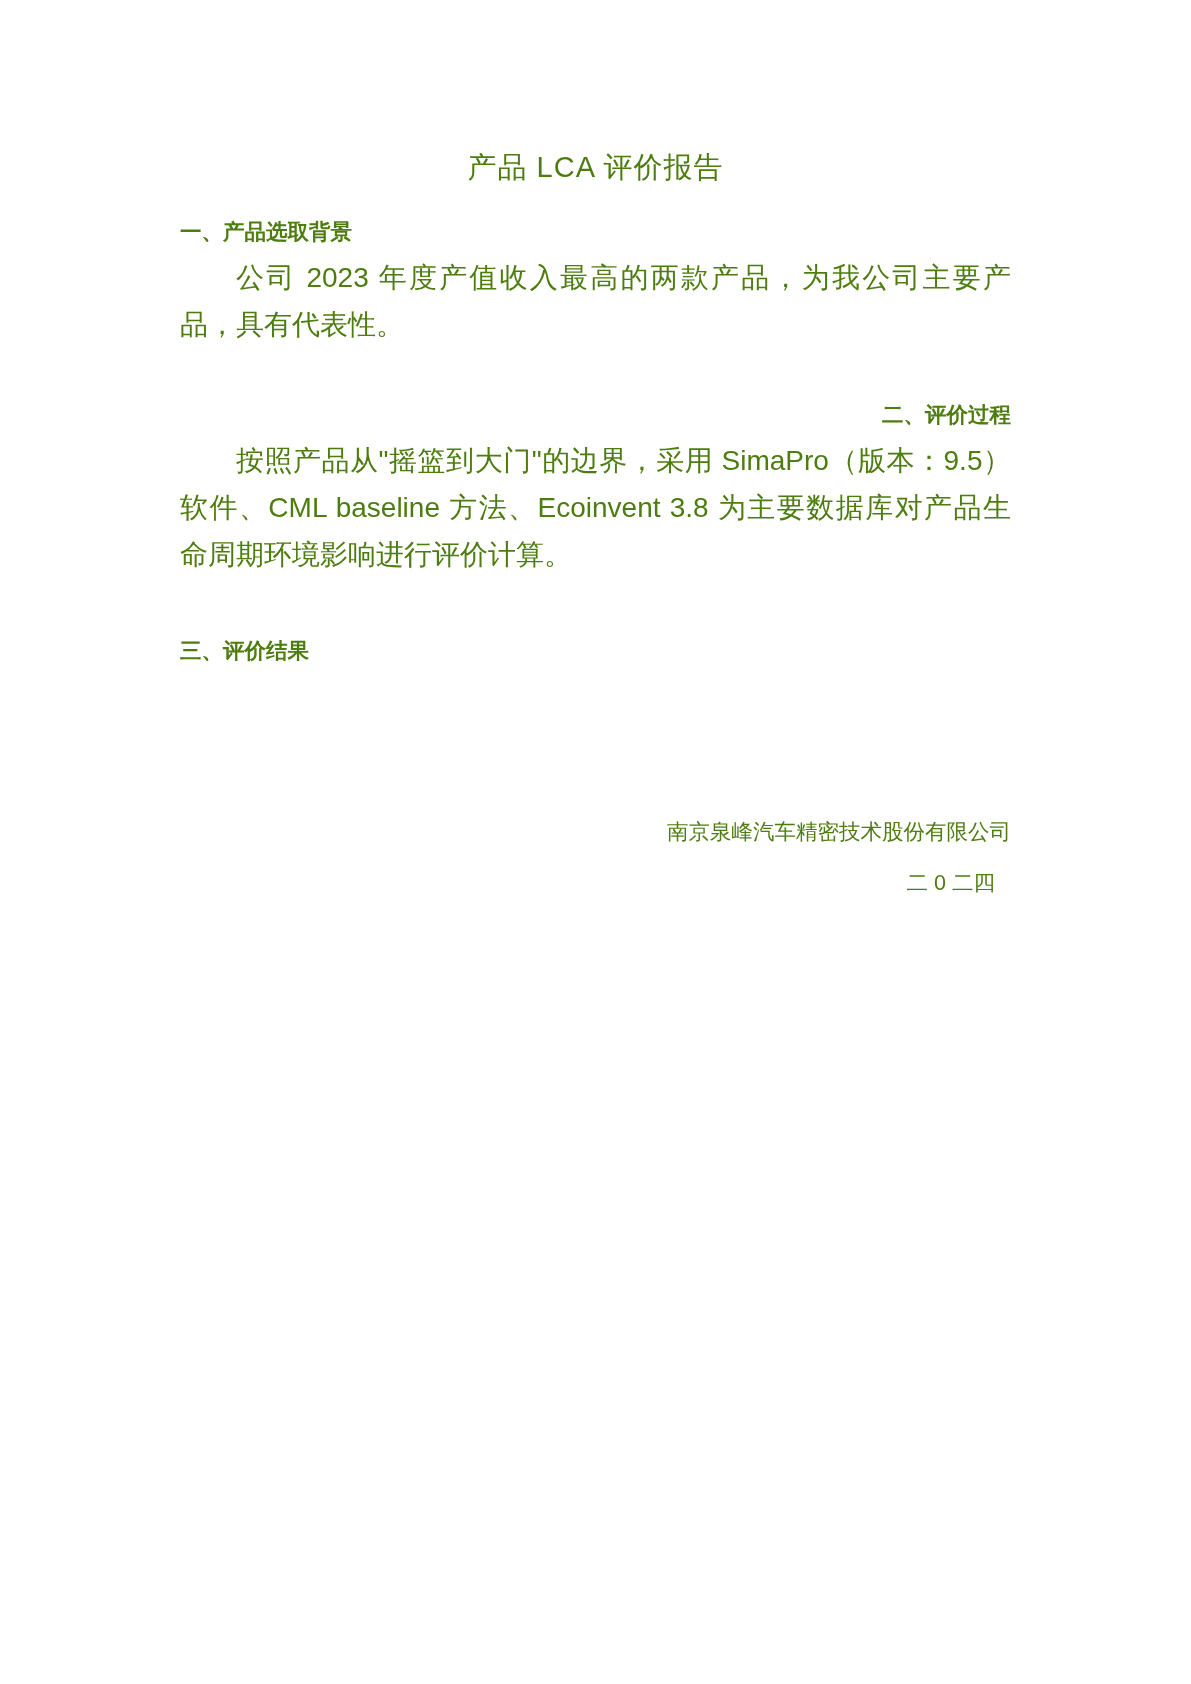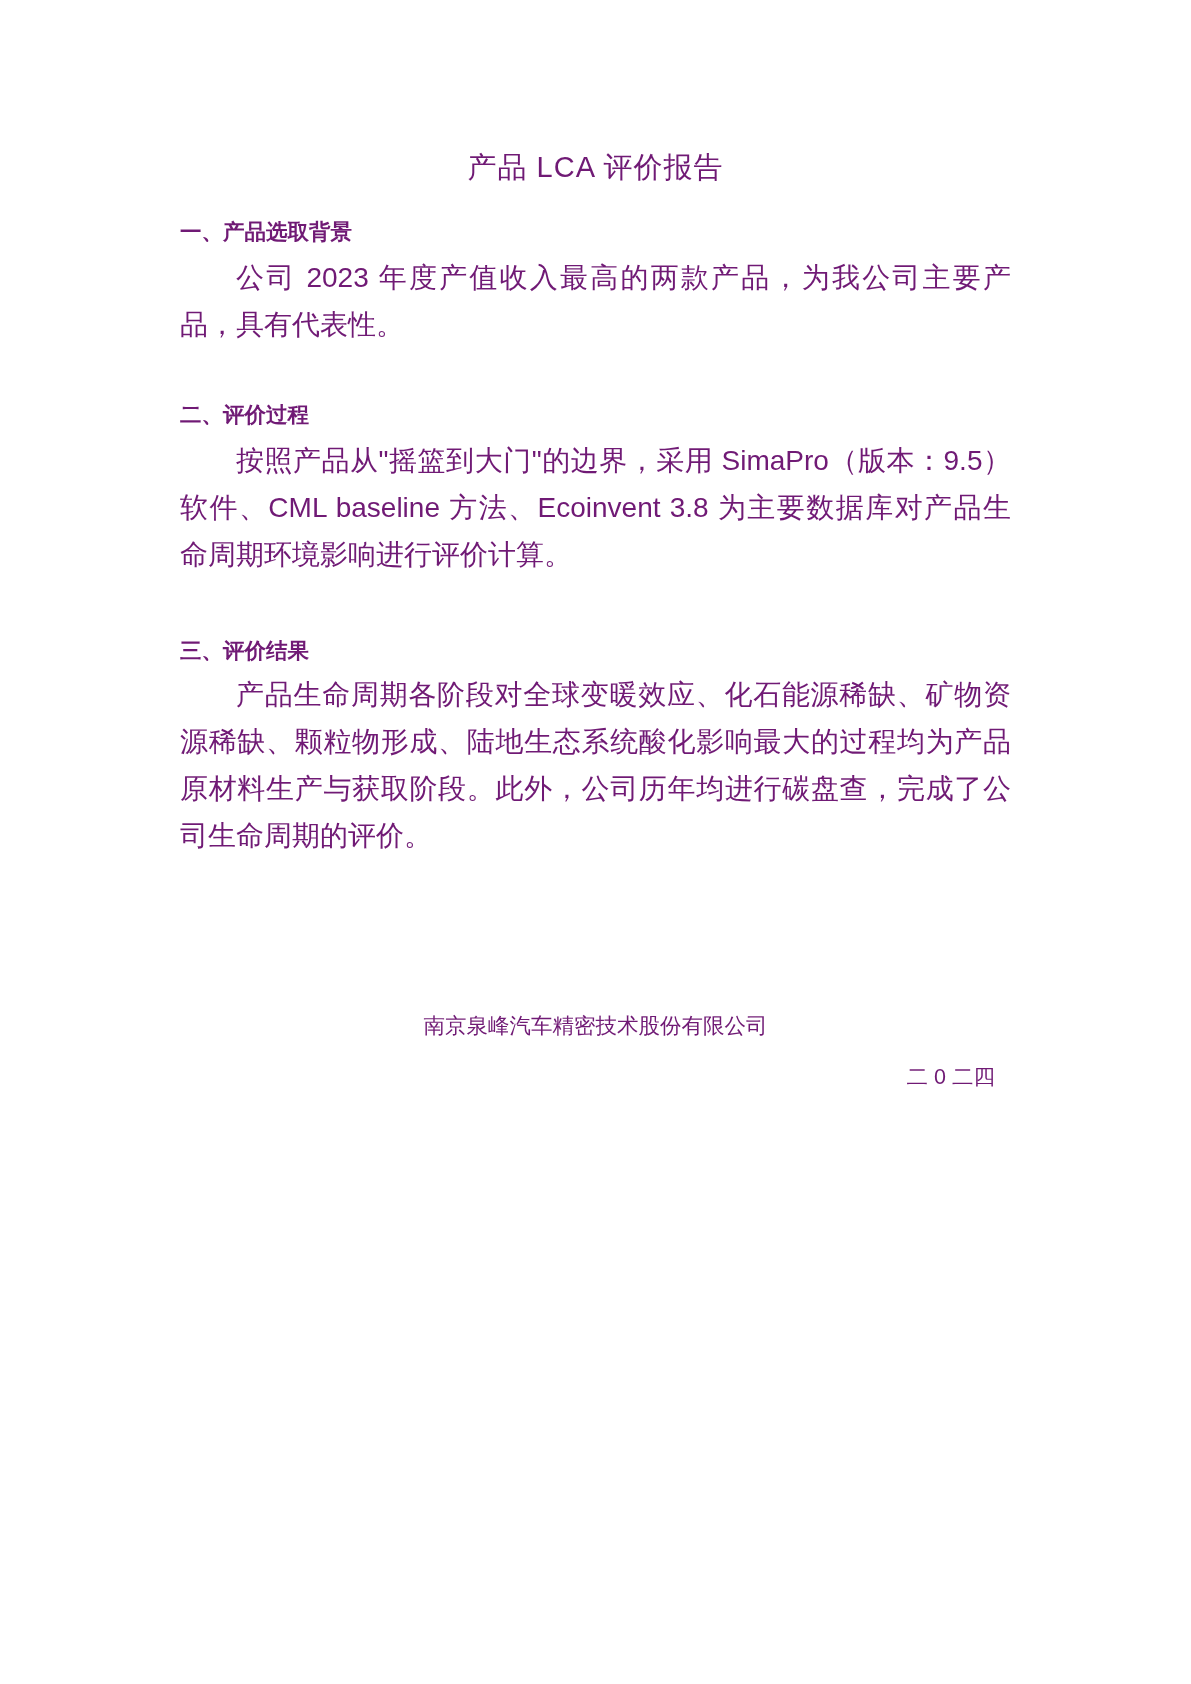--- a/index.html
+++ b/index.html
@@ -9,59 +9,58 @@
   }
   .page {
     position: relative;
     width: 1191px;
     height: 1300px;
     margin: 0 auto;
     background: #ffffff;
     box-sizing: border-box;
     padding: 148px 180px 0 180px;
     font-family: "Liberation Sans", "DejaVu Sans", sans-serif;
-    color: #701a75;
+    color: #4d7c0f;
     overflow: hidden;
   }
   .doc-title {
     font-size: 29px;
     font-weight: normal;
     text-align: center;
     margin: 0;
     line-height: 38px;
     letter-spacing: 1px;
   }
   .section-heading {
     font-size: 21.5px;
     font-weight: bold;
     margin: 0;
     line-height: 28px;
   }
   .sec-1 .section-heading { margin-top: 32px; }
-  .sec-2 .section-heading { margin-top: 53px; }
+  .sec-2 .section-heading { margin-top: 53px; text-align: right; }
   .sec-3 .section-heading { margin-top: 59px; }
   .body-paragraph {
     font-size: 28px;
     line-height: 47px;
     margin: 8px 0 0 0;
     text-indent: 2em;
     text-align: justify;
     text-justify: inter-ideograph;
     word-break: break-word;
   }
   .sec-3 .body-paragraph { margin-top: 6px; }
   .signature-block {
     margin-top: 150px;
     text-align: right;
   }
   .signature-company {
     font-size: 21.5px;
     margin: 0;
     line-height: 34px;
-    text-align: center;
   }
   .signature-date {
     font-size: 21.5px;
     margin: 16px;
     line-height: 36px;
   }
 </style>
 </head>
 <body>
 
@@ -74,21 +73,20 @@
     <p class="body-paragraph">公司 2023 年度产值收入最高的两款产品，为我公司主要产品，具有代表性。</p>
   </section>
 
   <section class="sec-2">
     <h2 class="section-heading">二、评价过程</h2>
     <p class="body-paragraph">按照产品从"摇篮到大门"的边界，采用 SimaPro（版本：9.5）软件、CML baseline 方法、Ecoinvent 3.8 为主要数据库对产品生命周期环境影响进行评价计算。</p>
   </section>
 
   <section class="sec-3">
     <h2 class="section-heading">三、评价结果</h2>
-    <p class="body-paragraph">产品生命周期各阶段对全球变暖效应、化石能源稀缺、矿物资源稀缺、颗粒物形成、陆地生态系统酸化影响最大的过程均为产品原材料生产与获取阶段。此外，公司历年均进行碳盘查，完成了公司生命周期的评价。</p>
   </section>
 
   <div class="signature-block">
     <p class="signature-company">南京泉峰汽车精密技术股份有限公司</p>
     <p class="signature-date">二 0 二四</p>
   </div>
 
 </div>
 
 </body></html>

